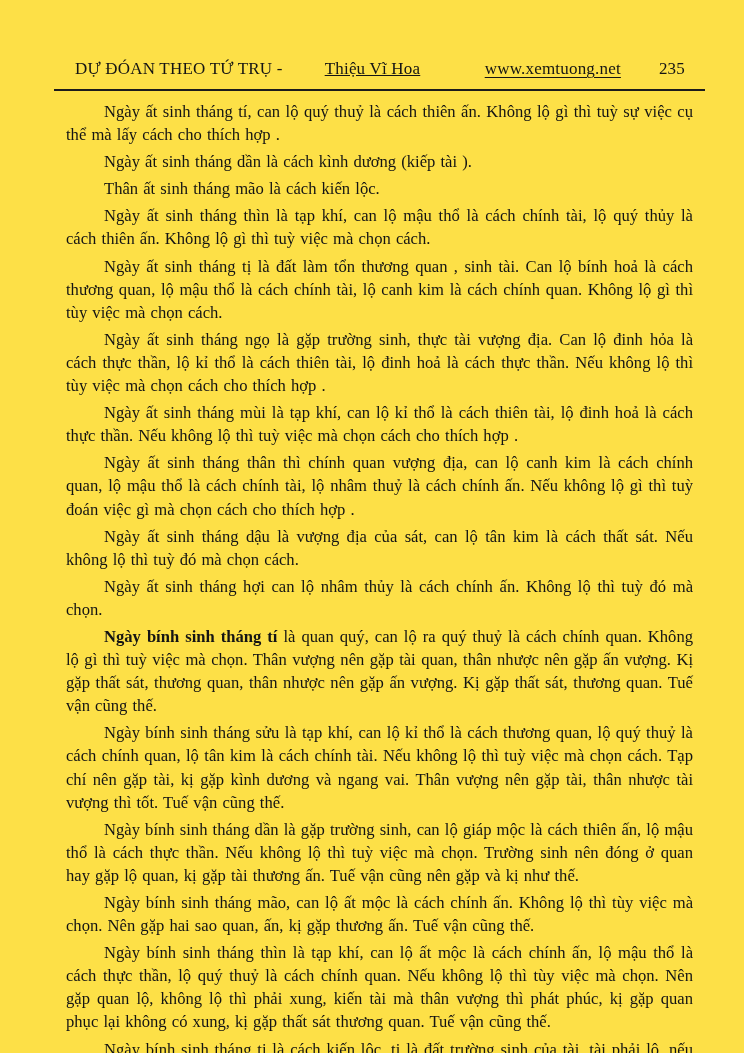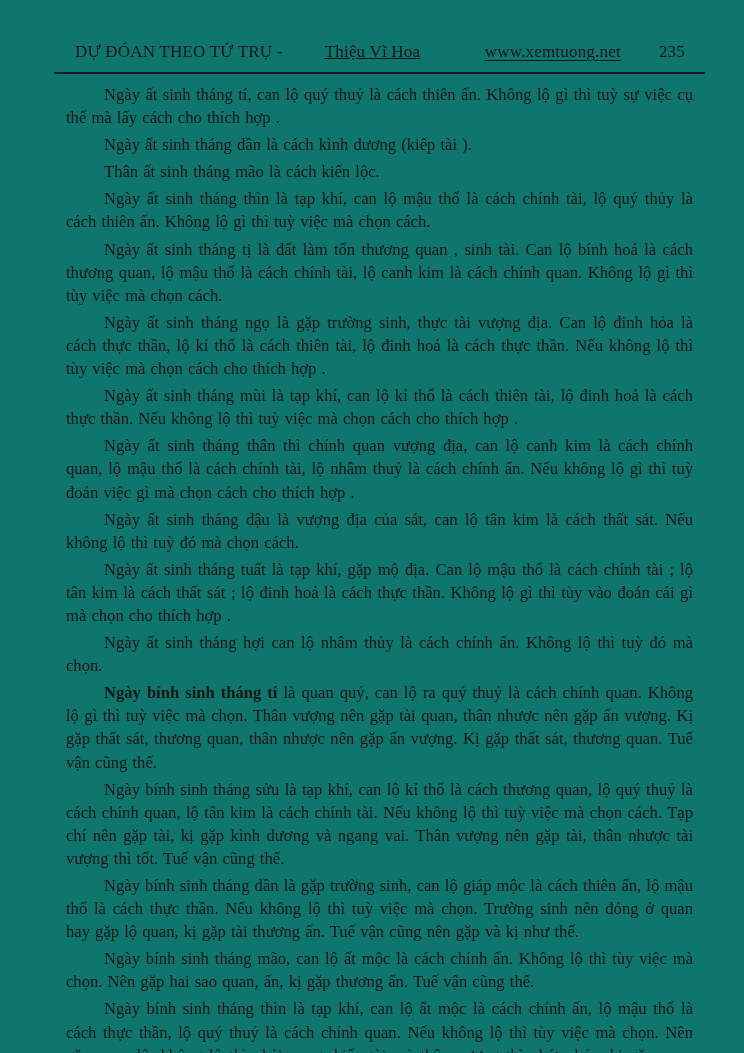--- a/index.html
+++ b/index.html
@@ -12,36 +12,37 @@
     height: 1053px;
     font-family: "Liberation Serif", "DejaVu Serif", serif;
     color: #141414;
     overflow: hidden;
   }
   .page {
     box-sizing: border-box;
     width: 744px;
     height: 1053px;
     padding: 42px 47px 0 62px;
-    background: #0f766e;
+    background: #fde047;
   }
   .page-header {
     display: flex;
     align-items: baseline;
     font-size: 17px;
     letter-spacing: 0.2px;
     padding-left: 13px;
     white-space: nowrap;
   }
   .book-title { flex: 0 0 auto; }
   .author { margin-left: 42px; flex: 0 0 auto; text-decoration: underline; }
   .website {
     margin-left: auto;
     text-decoration: underline;
     text-underline-offset: 3px;
+    margin-top: 17px;
   }
   .page-number { margin-left: 38px; margin-right: 12px; }
   .header-rule {
     border: none;
     border-top: 2px solid #1c1c1c;
     margin: 10px -8px 0 -8px;
   }
   .page-body {
     margin-top: 9px;
   }
@@ -74,21 +75,20 @@
   <div class="page-body">
     <p>Ngày ất sinh tháng tí, can lộ quý thuỷ là cách thiên ấn. Không lộ gì thì tuỳ sự việc cụ thể mà lấy cách cho thích hợp .</p>
     <p>Ngày ất sinh tháng dần là cách kình dương  (kiếp tài ).</p>
     <p>Thân ất sinh tháng mão là cách kiến lộc.</p>
     <p>Ngày ất sinh tháng thìn là tạp khí, can lộ mậu thổ là cách chính tài, lộ quý thủy là cách thiên ấn. Không lộ gì thì tuỳ việc mà chọn cách.</p>
     <p>Ngày ất sinh tháng tị là đất làm tổn thương quan , sinh tài. Can lộ bính hoả là cách thương quan, lộ mậu thổ là cách chính tài, lộ canh kim là cách chính quan. Không lộ gì thì tùy việc mà chọn cách.</p>
     <p>Ngày ất sinh tháng ngọ là gặp trường sinh, thực tài vượng địa. Can lộ đinh hỏa là cách thực thần, lộ kỉ thổ là cách thiên tài, lộ đinh hoả là cách thực thần. Nếu không lộ thì tùy việc mà chọn cách cho thích hợp .</p>
     <p>Ngày ất sinh tháng mùi là tạp khí, can lộ kỉ thổ là cách thiên tài, lộ đinh hoả là cách thực thần. Nếu không lộ thì tuỳ việc mà chọn cách cho thích hợp .</p>
     <p>Ngày ất sinh tháng thân thì chính quan vượng địa, can lộ canh kim là cách chính quan, lộ mậu thổ là cách chính tài, lộ nhâm thuỷ là cách chính ấn. Nếu không lộ gì thì tuỳ đoán việc gì mà chọn cách cho thích hợp .</p>
     <p>Ngày ất sinh tháng dậu là vượng địa của sát, can lộ tân kim là cách thất sát. Nếu không lộ thì tuỳ đó mà chọn cách.</p>
-    <p>Ngày ất sinh tháng tuất là tạp khí, gặp mộ địa. Can lộ mậu thổ là cách chính tài ; lộ tân kim là cách thất sát ; lộ đinh hoả là cách  thực thần. Không lộ gì thì tùy vào đoán cái gì mà chọn cho thích hợp .</p>
     <p>Ngày ất sinh tháng hợi can lộ nhâm thủy là cách chính ấn. Không lộ thì tuỳ đó mà chọn.</p>
     <p><strong>Ngày bính sinh tháng tí</strong><span>  là quan quý, can lộ ra quý thuỷ là cách chính quan. Không lộ gì thì tuỳ việc mà chọn. Thân vượng nên gặp tài quan, thân nhược nên gặp ấn vượng. Kị gặp thất sát, thương quan, thân nhược nên gặp ấn vượng. Kị gặp thất sát, thương quan. Tuế vận cũng thế.</span></p>
     <p>Ngày bính sinh tháng sửu là tạp khí, can lộ kỉ thổ là cách thương quan, lộ quý thuỷ là cách chính quan, lộ tân kim là cách chính tài. Nếu không lộ thì tuỳ việc mà chọn cách. Tạp chí nên gặp tài, kị gặp kình dương và ngang vai. Thân vượng nên gặp tài, thân nhược tài vượng thì tốt. Tuế vận cũng thế.</p>
     <p>Ngày bính sinh tháng dần là gặp trường sinh, can lộ giáp mộc là cách thiên ấn, lộ mậu thổ là cách thực thần. Nếu không lộ thì tuỳ việc mà chọn. Trường sinh nên đóng ở quan hay gặp lộ quan, kị gặp tài thương ấn. Tuế vận cũng nên gặp và kị  như thế.</p>
     <p>Ngày bính sinh tháng mão, can lộ ất mộc là cách chính ấn. Không lộ thì tùy việc mà chọn. Nên gặp hai sao quan, ấn, kị gặp thương ấn. Tuế vận cũng thế.</p>
     <p>Ngày bính sinh tháng thìn là tạp khí, can lộ ất mộc là cách chính ấn, lộ mậu thổ là cách thực thần, lộ quý thuỷ là cách chính quan. Nếu không lộ thì tùy việc mà chọn. Nên gặp quan lộ, không lộ thì phải xung, kiến tài mà thân vượng thì phát phúc, kị gặp  quan phục lại không có xung, kị gặp thất sát thương quan. Tuế vận cũng thế.</p>
     <p>Ngày bính sinh tháng tị là cách kiến lộc, tị là đất trường sinh của tài, tài phải lộ, nếu không lộ thì chỉ là thương quan đi ngược với nguyệt lệnh. Nên gặp tài vận cùng với thiên quan, kị kiếp tài, chính quan. Tuế vận cũng thế.</p>
   </div>
 
 </div>

